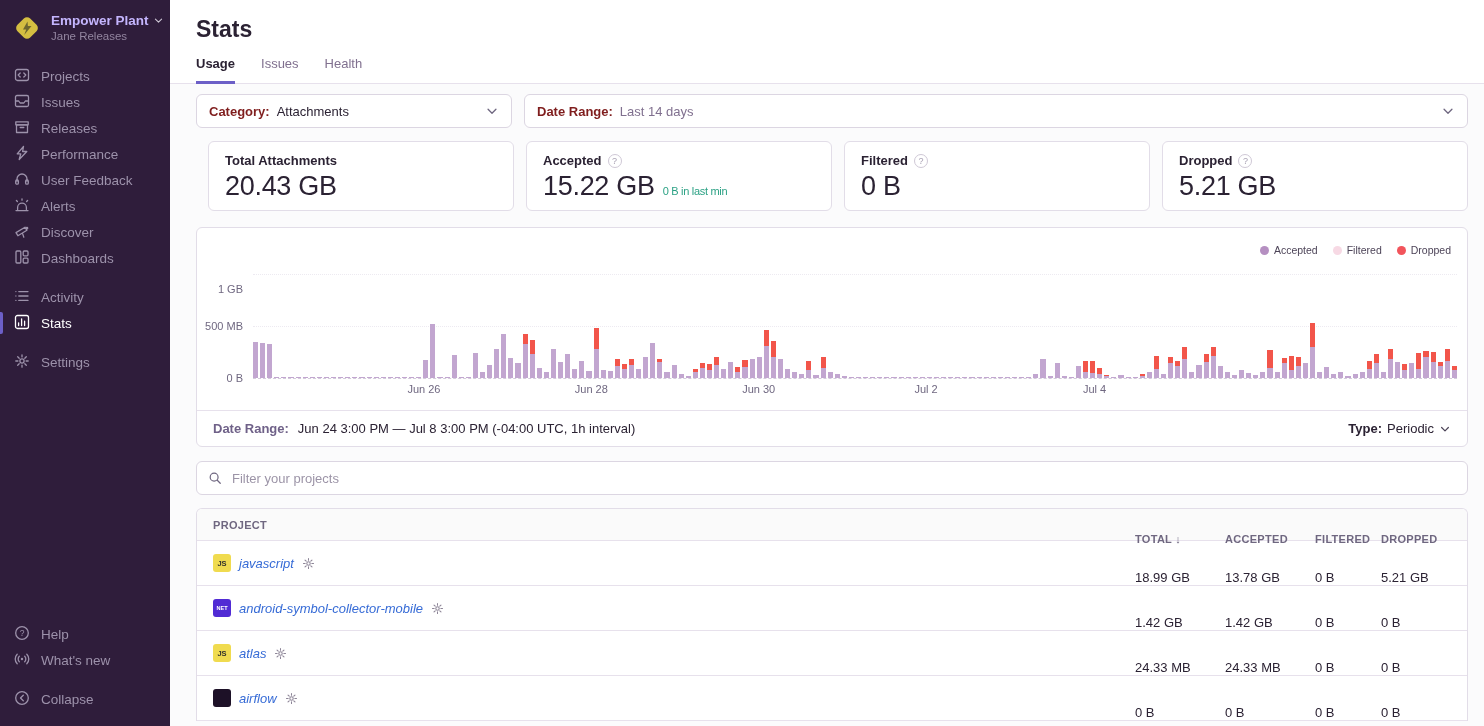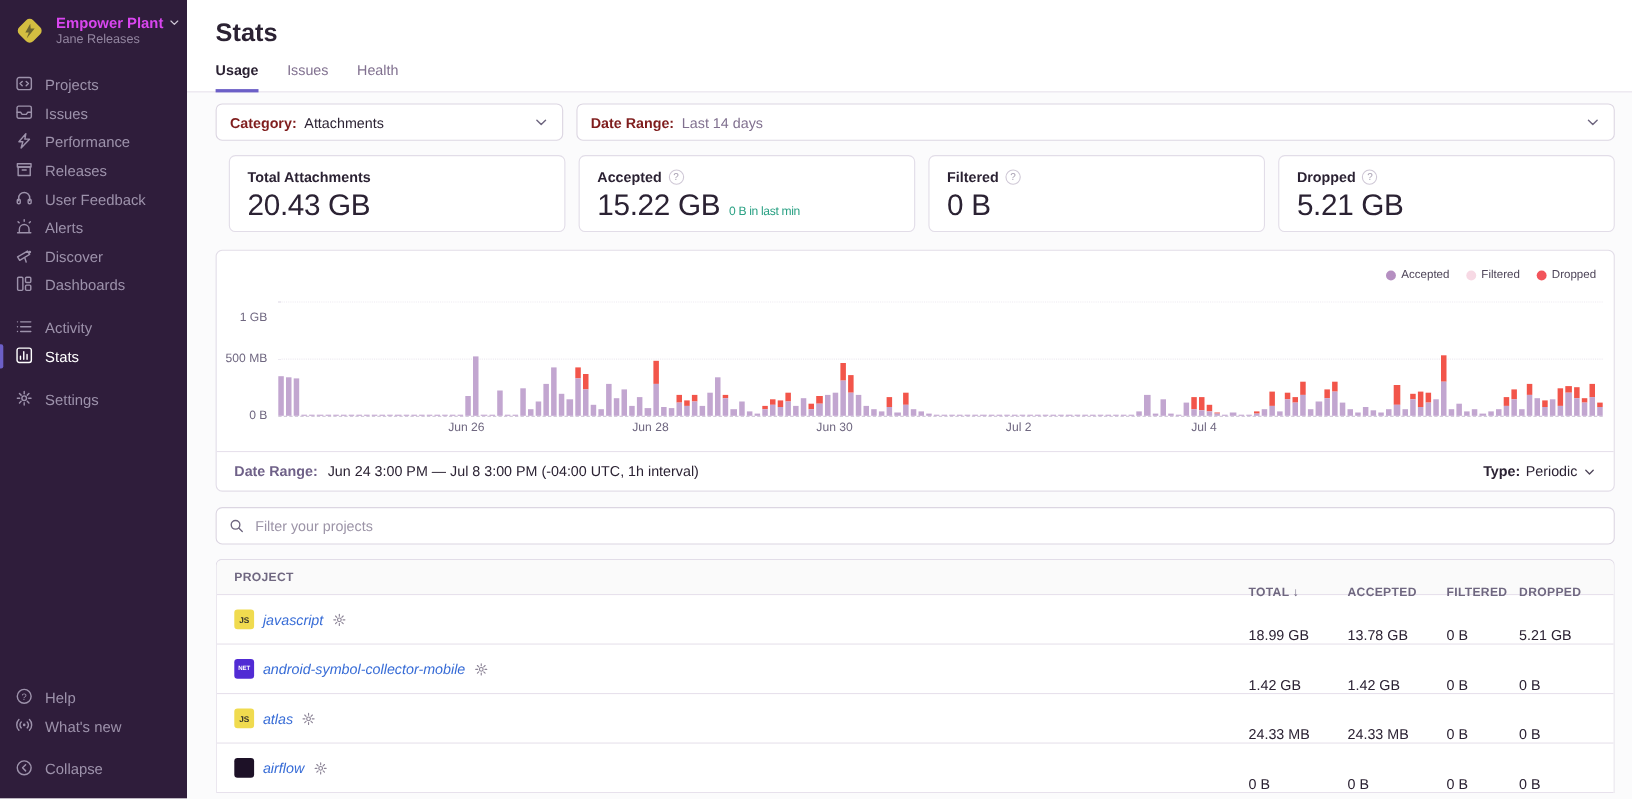--- a/index.html
+++ b/index.html
@@ -5,21 +5,21 @@
   * { box-sizing: border-box; }
   html,body { margin:0; padding:0; }
   body {
     width:1484px; height:726px; overflow:hidden;
     font-family:"Liberation Sans", sans-serif;
     background:#fbfbfc; display:flex; color:#2b2233;
   }
   
   .sidebar { width:170px; flex:none; background:#2f1d3b; display:flex; flex-direction:column; }
   .side-top { display:flex; gap:9px; padding:13px 10px 8px 12px; align-items:flex-start; }
-  .org-name { color:#d946ef; font-weight:700; font-size:13.5px; display:flex; align-items:center; gap:4px; white-space:nowrap; }
+  .org-name { color:#c4b5fd; font-weight:700; font-size:13.5px; display:flex; align-items:center; gap:4px; white-space:nowrap; }
   .org-sub { color:#9386a0; font-size:11.5px; margin-top:2px; }
   .nav { padding:8px 0 0 0; }
   .nav-item { position:relative; display:flex; align-items:center; gap:11px; height:26px; padding:0 14px; color:#9d92ab; font-size:13.5px; cursor:pointer; }
   .nav-item svg { width:16px; height:16px; flex:none; }
   .nav-item.active { color:#ffffff; }
   .nav-item.active::before { content:''; position:absolute; left:0; top:2px; bottom:2px; width:3px; background:#6c5fc7; border-radius:0 2px 2px 0; }
   .nav-gap { height:13px; }
   .side-footer { margin-top:auto; padding-bottom:14px; }
   .chev-sm { width:11px; height:11px; }
   
@@ -111,31 +111,31 @@
        </div>
       <div class="nav-item">
          <span><svg viewBox="0 0 16 16" fill="none" stroke="currentColor" stroke-width="1.3" stroke-linecap="round" stroke-linejoin="round">
             <rect x="1.5" y="2.5" width="13" height="11" rx="1.5"></rect>
             <path d="M1.5 8h3.2l1.4 2h3.8l1.4-2h3.2"></path>
           </svg></span>
          <span>Issues</span>
        </div>
       <div class="nav-item">
          <span><svg viewBox="0 0 16 16" fill="none" stroke="currentColor" stroke-width="1.3" stroke-linecap="round" stroke-linejoin="round">
-            <path d="M9.5 1.5 3.2 8.8h3.6L5.2 14.5l7.6-8H8.6z"></path>
-          </svg></span>
-         <span>Performance</span>
-       </div>
-      <div class="nav-item">
-         <span><svg viewBox="0 0 16 16" fill="none" stroke="currentColor" stroke-width="1.3" stroke-linecap="round" stroke-linejoin="round">
             <path d="M2.5 5.8h11v7.7h-11z"></path>
             <path d="M1.8 2.8h12.4v3H1.8z"></path>
             <path d="M6.2 8.5h3.6"></path>
           </svg></span>
          <span>Releases</span>
+       </div>
+      <div class="nav-item">
+         <span><svg viewBox="0 0 16 16" fill="none" stroke="currentColor" stroke-width="1.3" stroke-linecap="round" stroke-linejoin="round">
+            <path d="M9.5 1.5 3.2 8.8h3.6L5.2 14.5l7.6-8H8.6z"></path>
+          </svg></span>
+         <span>Performance</span>
        </div>
       <div class="nav-item">
          <span><svg viewBox="0 0 16 16" fill="none" stroke="currentColor" stroke-width="1.3" stroke-linecap="round" stroke-linejoin="round">
             <path d="M3 10.5V8a5 5 0 0 1 10 0v2.5"></path>
             <rect x="1.7" y="9" width="2.7" height="4.2" rx="1.2"></rect>
             <rect x="11.6" y="9" width="2.7" height="4.2" rx="1.2"></rect>
           </svg></span>
          <span>User Feedback</span>
        </div>
       <div class="nav-item">

